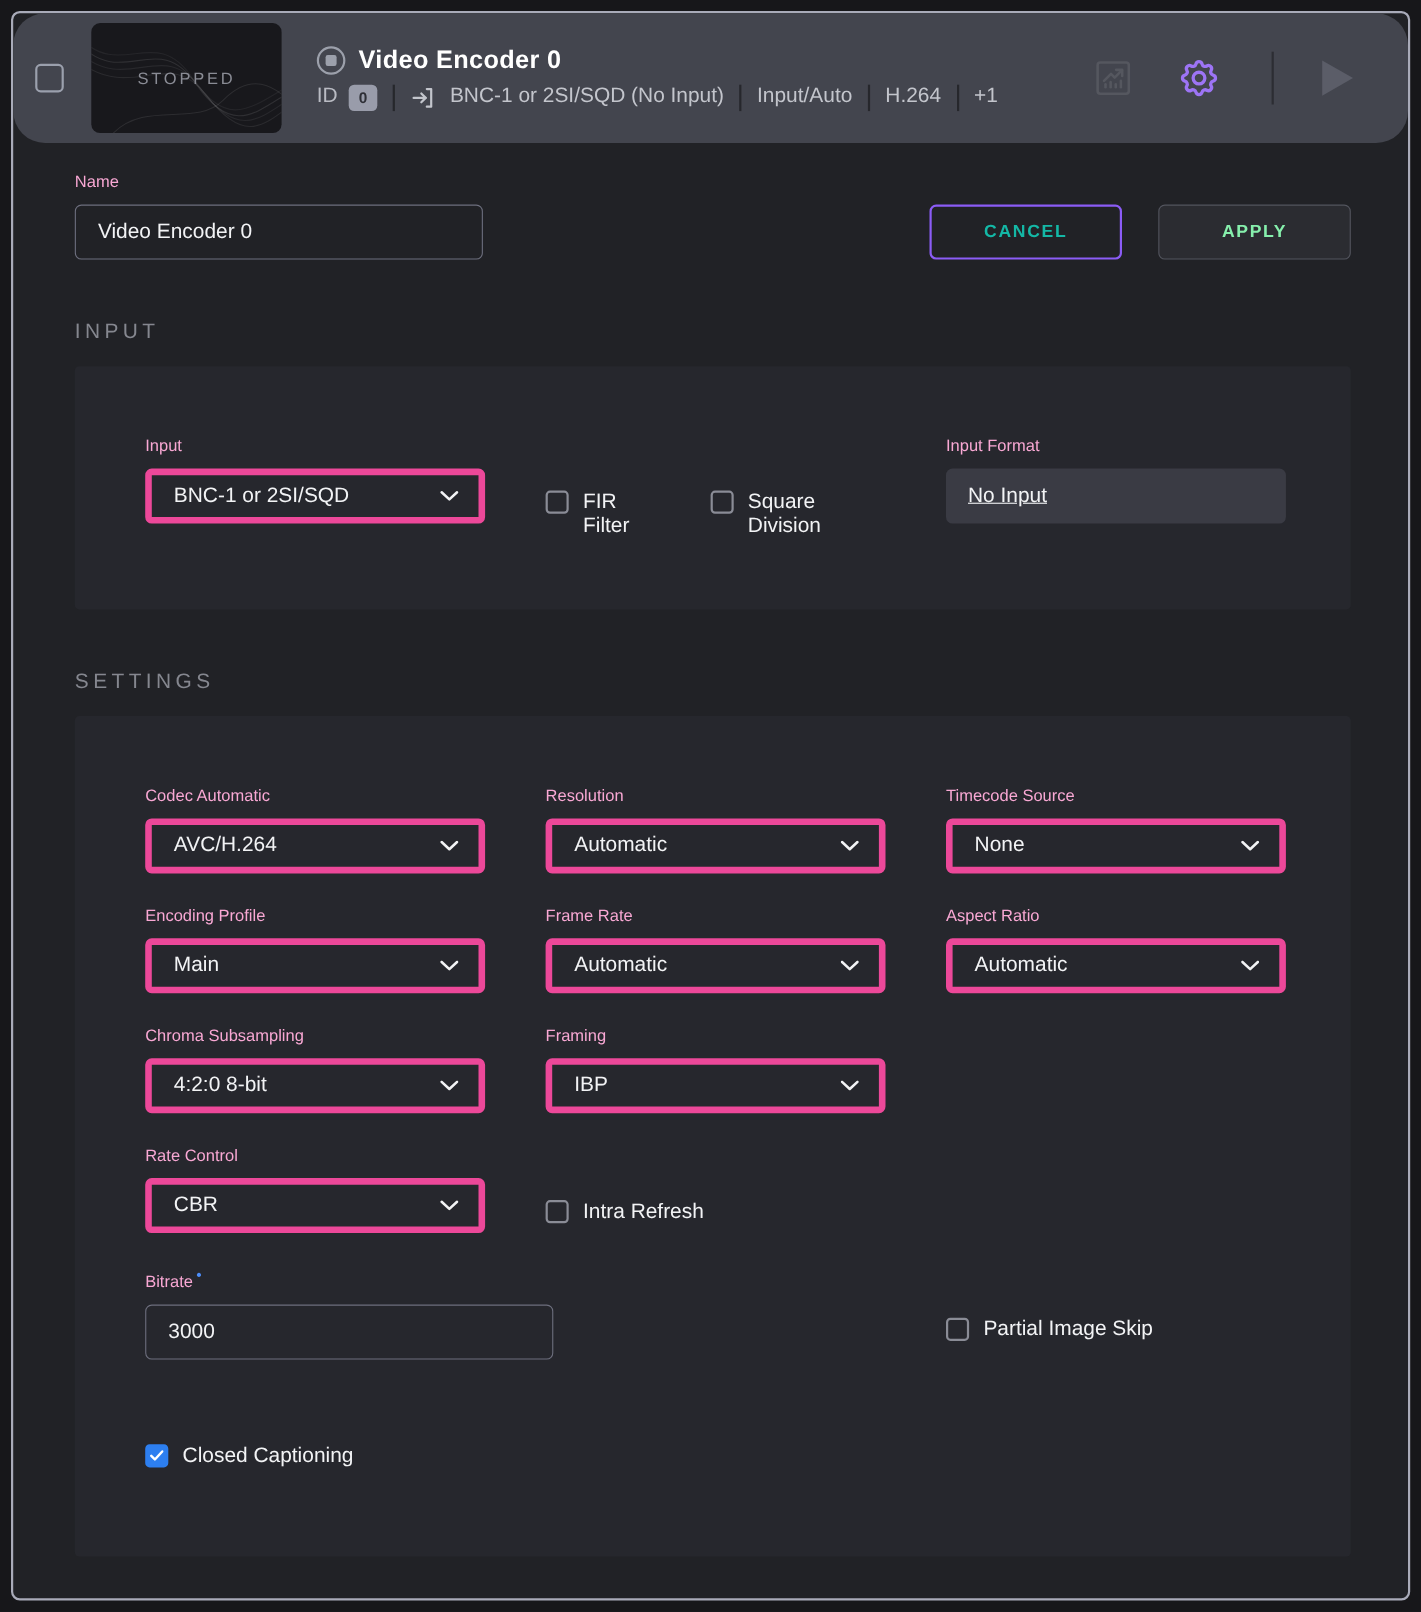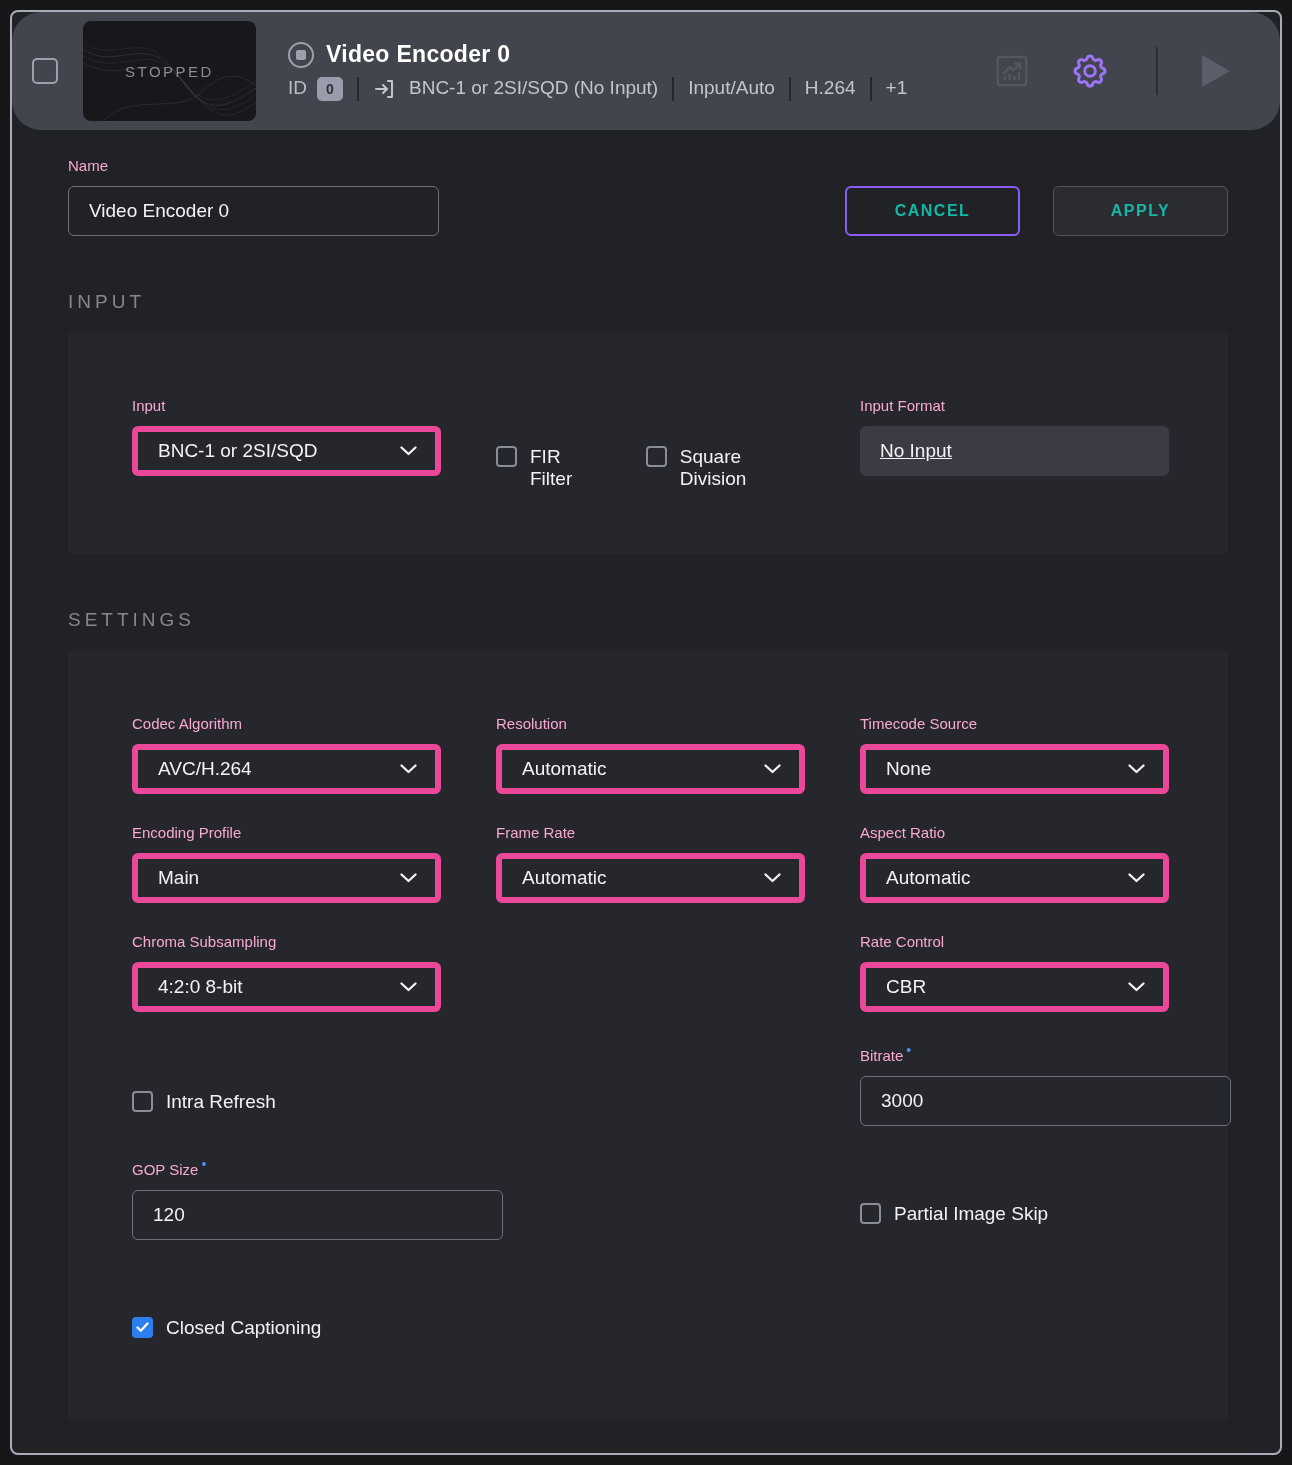--- a/index.html
+++ b/index.html
@@ -46,21 +46,21 @@
   .field-label.required::after { content:"\2022"; color:#4d8df8; font-size:14px; vertical-align:super; margin-left:3px; }
   .name-input, .text-input {
     display:block; width:371px; height:50px; margin-top:12px; background:transparent;
     border:1px solid #6d6f7e; border-radius:6px; color:#f2f3f5; font-size:19px;
     padding:0 20px; font-family:"Liberation Sans", sans-serif; outline:none;
   }
   .btn-row { display:flex; }
   .btn { height:50px; width:175px; border-radius:6px; font-size:16px; font-weight:700;
     letter-spacing:1.5px; cursor:pointer; font-family:"Liberation Sans", sans-serif; }
   .btn-cancel { background:transparent; border:2px solid #8b5cf6; color:#14b8a6; }
-  .btn-apply { background:#2b2c31; border:1px solid #53555e; color:#14b8a6; margin-left:33px; }
+  .btn-apply { background:#2b2c31; border:1px solid #53555e; color:#86efac; margin-left:33px; }
 
   
   .section-title { margin:55px 52px 0 56px; color:#85878f; font-size:19px; letter-spacing:4px; font-weight:500; }
   .card { margin:20px 52px 0 56px; background:#26272d; border-radius:4px;
     display:grid; grid-template-columns:309px 309px 309px; column-gap:55px; row-gap:30px;
     padding:64px 0 64px 64px; align-items:start; }
   .card.settings { padding-bottom:80px; }
 
   .select {
     height:50px; margin-top:12px; border:6px solid #ec4899; border-radius:6px;
@@ -191,21 +191,21 @@
     <div>
       <span class="field-label">Input Format</span>
       <div class="readonly-box">No Input</div>
     </div>
   </div>
 
   <div class="section-title">SETTINGS</div>
   <div class="card settings">
 
     <div>
-      <span class="field-label">Codec Algorithm</span>
+      <span class="field-label">Codec Automatic</span>
       <div class="select">
         <span class="select-value">AVC/H.264</span>
         <svg width="17" height="10" viewBox="0 0 17 10" fill="none" stroke="#f2f3f5" stroke-width="2.3" stroke-linecap="round" stroke-linejoin="round">
             <polyline points="1.5,1.5 8.5,8 15.5,1.5"></polyline>
           </svg>
       </div>
     </div>
     <div>
       <span class="field-label">Resolution</span>
       <div class="select">
@@ -250,20 +250,29 @@
         <svg width="17" height="10" viewBox="0 0 17 10" fill="none" stroke="#f2f3f5" stroke-width="2.3" stroke-linecap="round" stroke-linejoin="round">
             <polyline points="1.5,1.5 8.5,8 15.5,1.5"></polyline>
           </svg>
       </div>
     </div>
 
     <div>
       <span class="field-label">Chroma Subsampling</span>
       <div class="select">
         <span class="select-value">4:2:0 8-bit</span>
+        <svg width="17" height="10" viewBox="0 0 17 10" fill="none" stroke="#f2f3f5" stroke-width="2.3" stroke-linecap="round" stroke-linejoin="round">
+            <polyline points="1.5,1.5 8.5,8 15.5,1.5"></polyline>
+          </svg>
+      </div>
+    </div>
+    <div>
+      <span class="field-label">Framing</span>
+      <div class="select">
+        <span class="select-value">IBP</span>
         <svg width="17" height="10" viewBox="0 0 17 10" fill="none" stroke="#f2f3f5" stroke-width="2.3" stroke-linecap="round" stroke-linejoin="round">
             <polyline points="1.5,1.5 8.5,8 15.5,1.5"></polyline>
           </svg>
       </div>
     </div>
     <div></div>
 
     <div>
       <span class="field-label">Rate Control</span>
       <div class="select">
@@ -280,24 +289,20 @@
         </span>
         <span class="cb-label">Intra Refresh</span>
       </div>
     </div>
     <div></div>
 
     <div>
       <span class="field-label required">Bitrate</span>
       <input class="text-input" type="text" value="3000" style="">
     </div>
-    <div>
-      <span class="field-label required">GOP Size</span>
-      <input class="text-input" type="text" value="120" style="">
-    </div>
     <div></div>
 
     <div class="cb-row bottom-cb">
       <span class="cb">
         
       </span>
       <span class="cb-label">Partial Image Skip</span>
     </div>
     <div class="cb-row bottom-cb">
       <span class="cb checked">

